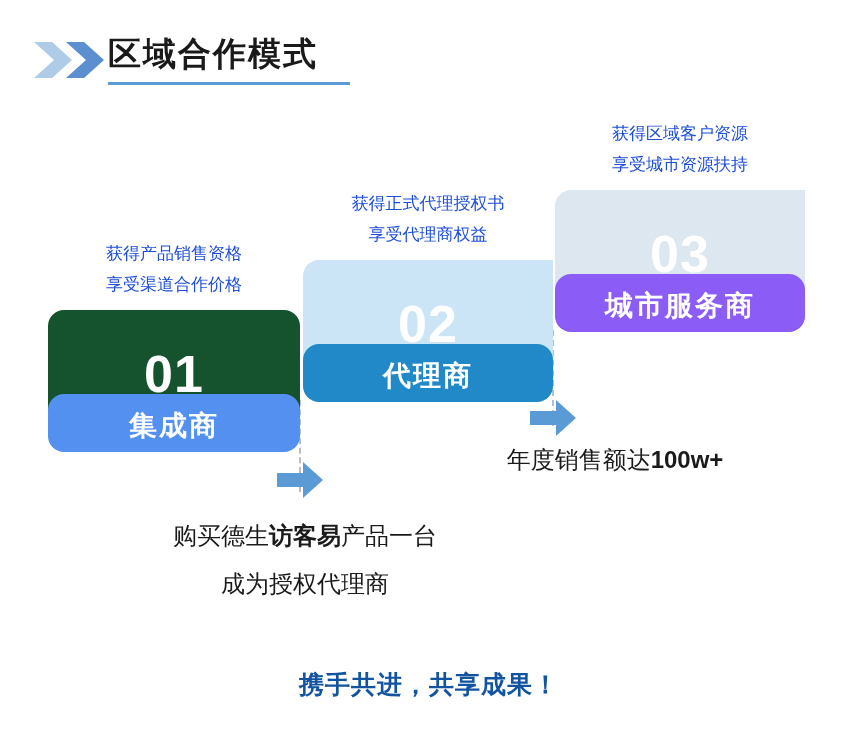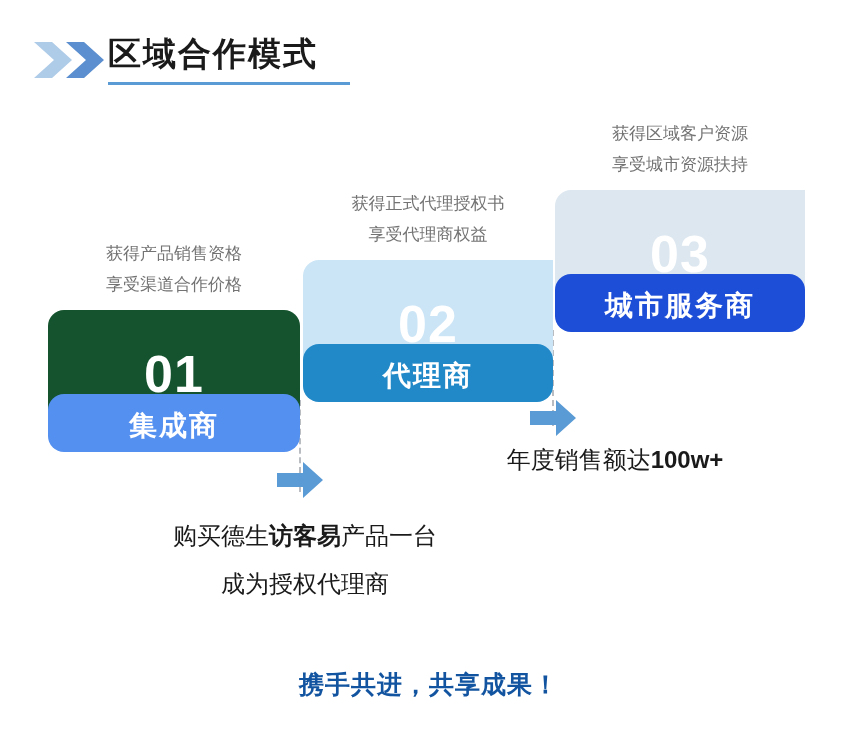--- a/index.html
+++ b/index.html
@@ -59,21 +59,21 @@
   }
 
   
   .step {
     position: absolute;
   }
   .step-desc {
     position: absolute;
     width: 100%;
     text-align: center;
-    color: #737373;
+    color: #1d4ed8;
     font-size: 17px;
     line-height: 31px;
     white-space: nowrap;
   }
   .step-card {
     position: absolute;
     left: 0;
     width: 100%;
   }
   .card-top {
@@ -123,21 +123,21 @@
   #step2 .step-desc { top: 0px; }
   #step2 .step-card { top: 72px; }
   #step2 .card-top { background: #cbe5f6; border-top-left-radius: 16px; border-top-right-radius: 0; }
   #step2 .card-bar { background: #2189c8; }
 
   
   #step3 { left: 555px; top: 118px; width: 250px; }
   #step3 .step-desc { top: 0px; }
   #step3 .step-card { top: 72px; }
   #step3 .card-top { background: #dde7f0; border-top-left-radius: 16px; border-top-right-radius: 0; }
-  #step3 .card-bar { background: #1d4ed8; }
+  #step3 .card-bar { background: #8b5cf6; }
 
   
   #step1 { z-index: 3; }
   #step2 { z-index: 2; }
   #step3 { z-index: 1; }
 
   
   .dash-line {
     position: absolute;
     width: 0;

